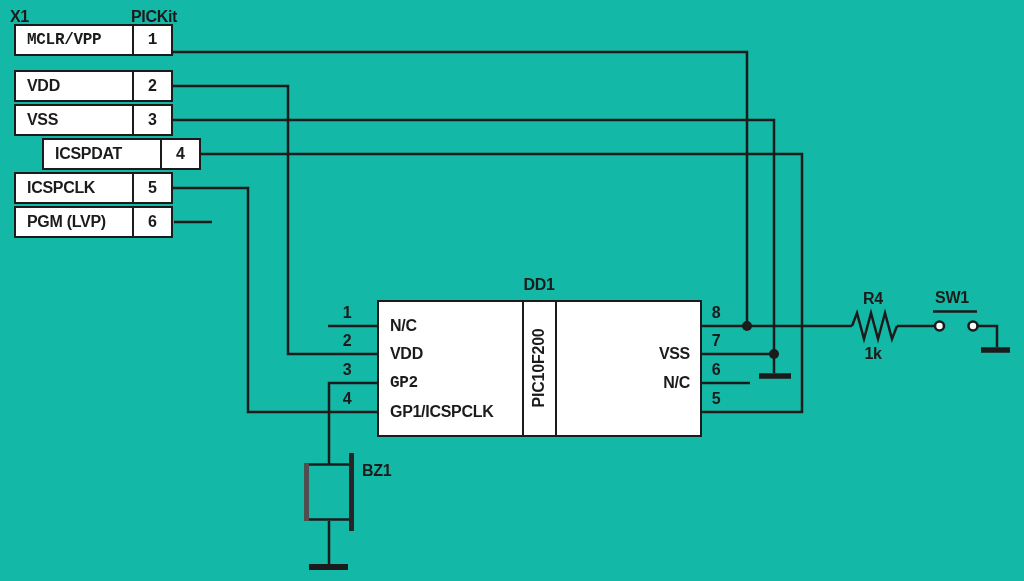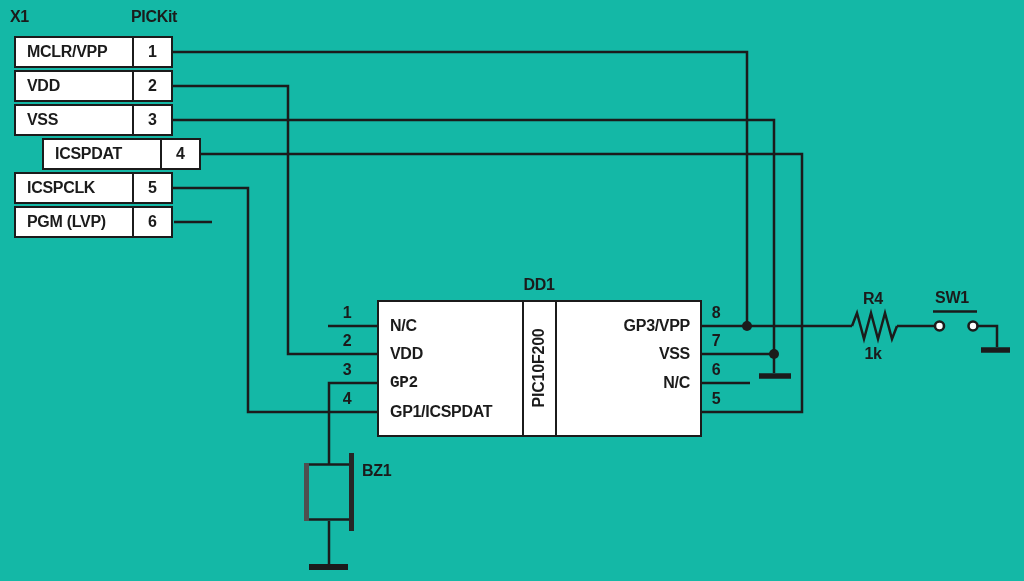--- a/index.html
+++ b/index.html
@@ -125,21 +125,21 @@
     <circle cx="747" cy="326" r="5" fill="#1b1b1b"></circle>
     <circle cx="774" cy="354" r="5" fill="#1b1b1b"></circle>
 
     <circle cx="939.5" cy="326" r="4.5" fill="#ffffff" stroke="#1b1b1b" stroke-width="2.6"></circle>
     <circle cx="973" cy="326" r="4.5" fill="#ffffff" stroke="#1b1b1b" stroke-width="2.6"></circle>
   </svg>
 
   <div class="lbl" style="left:10px; top:8px;">X1</div>
   <div class="lbl center" style="left:128px; top:8px; width:52px;">PICKit</div>
 
-  <div class="conn-row" style="top:36px;">
+  <div class="conn-row" style="top:24px;font-family:Liberation Mono, monospace;">
     <span class="name">MCLR/VPP</span>
     <span class="pin">1</span>
   </div>
   <div class="conn-row" style="top:70px;">
     <span class="name">VDD</span>
     <span class="pin">2</span>
   </div>
   <div class="conn-row" style="top:104px;">
     <span class="name">VSS</span>
     <span class="pin">3</span>
@@ -158,23 +158,22 @@
   </div>
 
   <div class="chip-box"></div>
   <div class="chip-strip"></div>
   <div class="lbl center" style="left:514px; top:276px; width:50px;">DD1</div>
   <div class="part-vertical">PIC10F200</div>
 
   <div class="lbl" style="left:390px; top:317px;">N/C</div>
   <div class="lbl" style="left:390px; top:345px;">VDD</div>
   <div class="lbl" style="left:390px; top:374px;font-family:Liberation Mono, monospace;">GP2</div>
-  <div class="lbl" style="left:390px; top:403px;">GP1/ICSPDAT</div>
+  <div class="lbl" style="left:390px; top:403px;">GP1/ICSPCLK</div>
 
-  <div class="lbl right" style="left:552px; top:317px; width:138px;">GP3/VPP</div>
   <div class="lbl right" style="left:552px; top:345px; width:138px;">VSS</div>
   <div class="lbl right" style="left:552px; top:374px; width:138px;">N/C</div>
 
   <div class="lbl center" style="left:333px; top:304px; width:28px;">1</div>
   <div class="lbl center" style="left:333px; top:332px; width:28px;">2</div>
   <div class="lbl center" style="left:333px; top:361px; width:28px;">3</div>
   <div class="lbl center" style="left:333px; top:390px; width:28px;">4</div>
 
   <div class="lbl center" style="left:702px; top:304px; width:28px;">8</div>
   <div class="lbl center" style="left:702px; top:332px; width:28px;">7</div>

